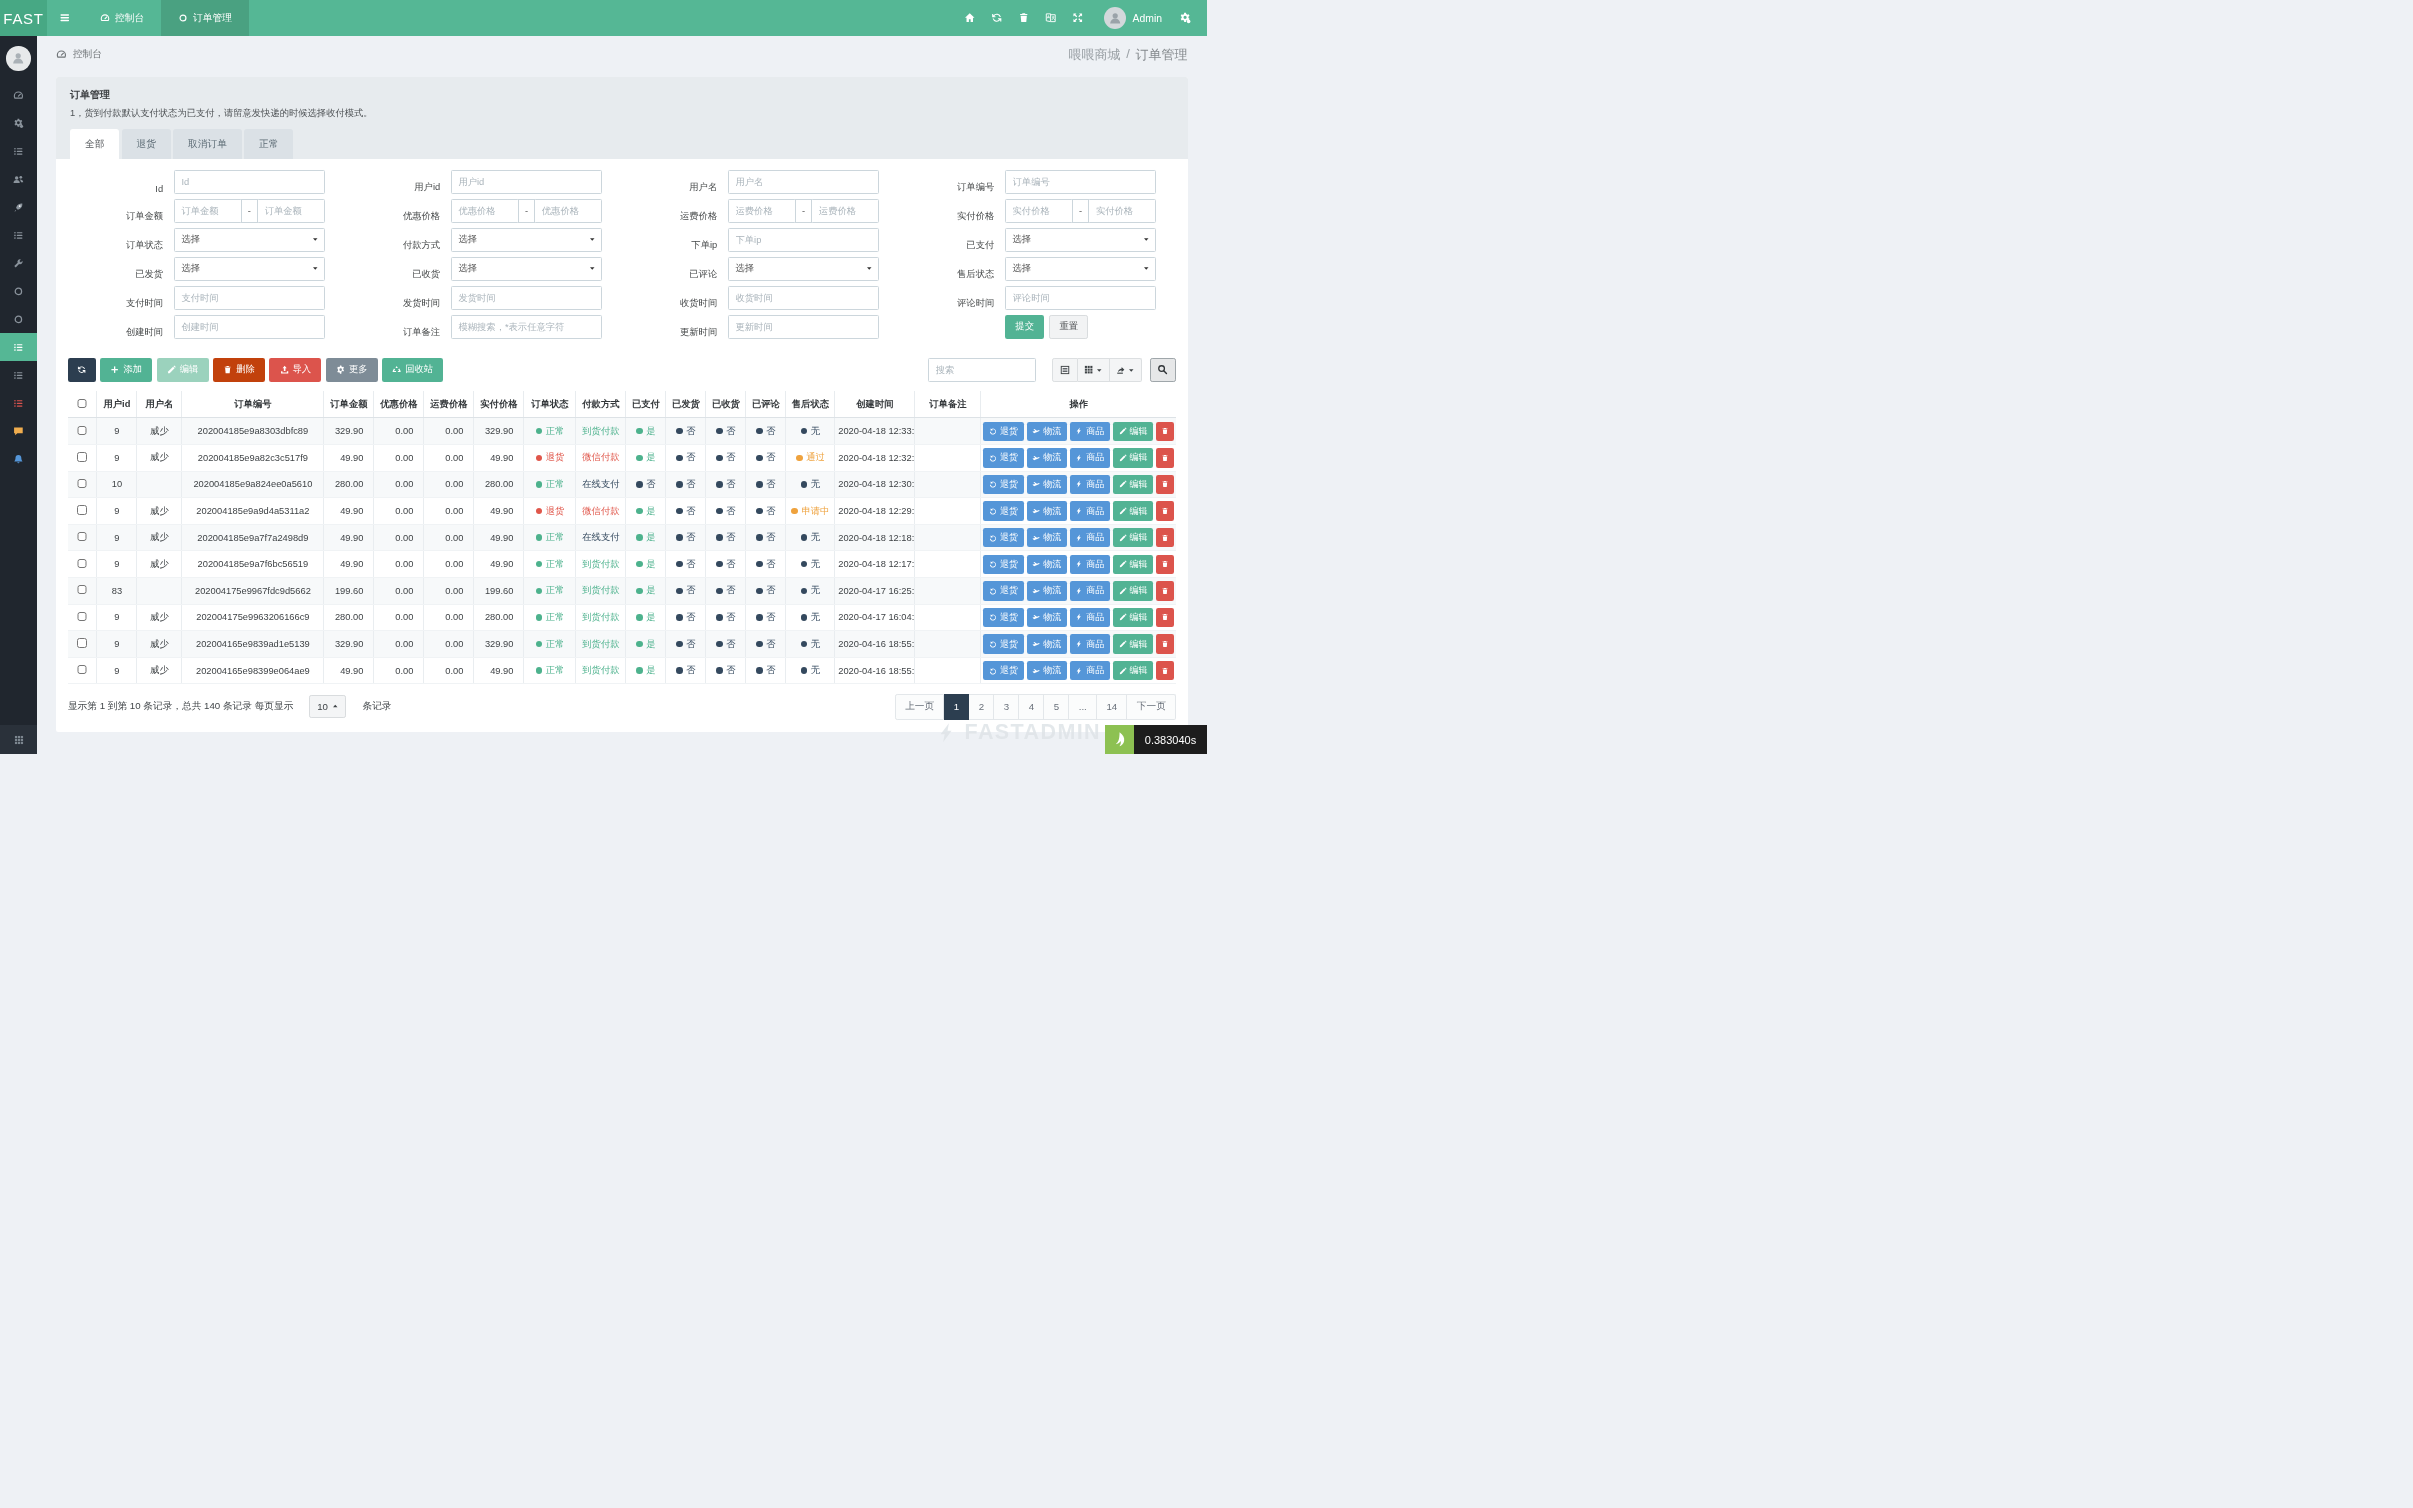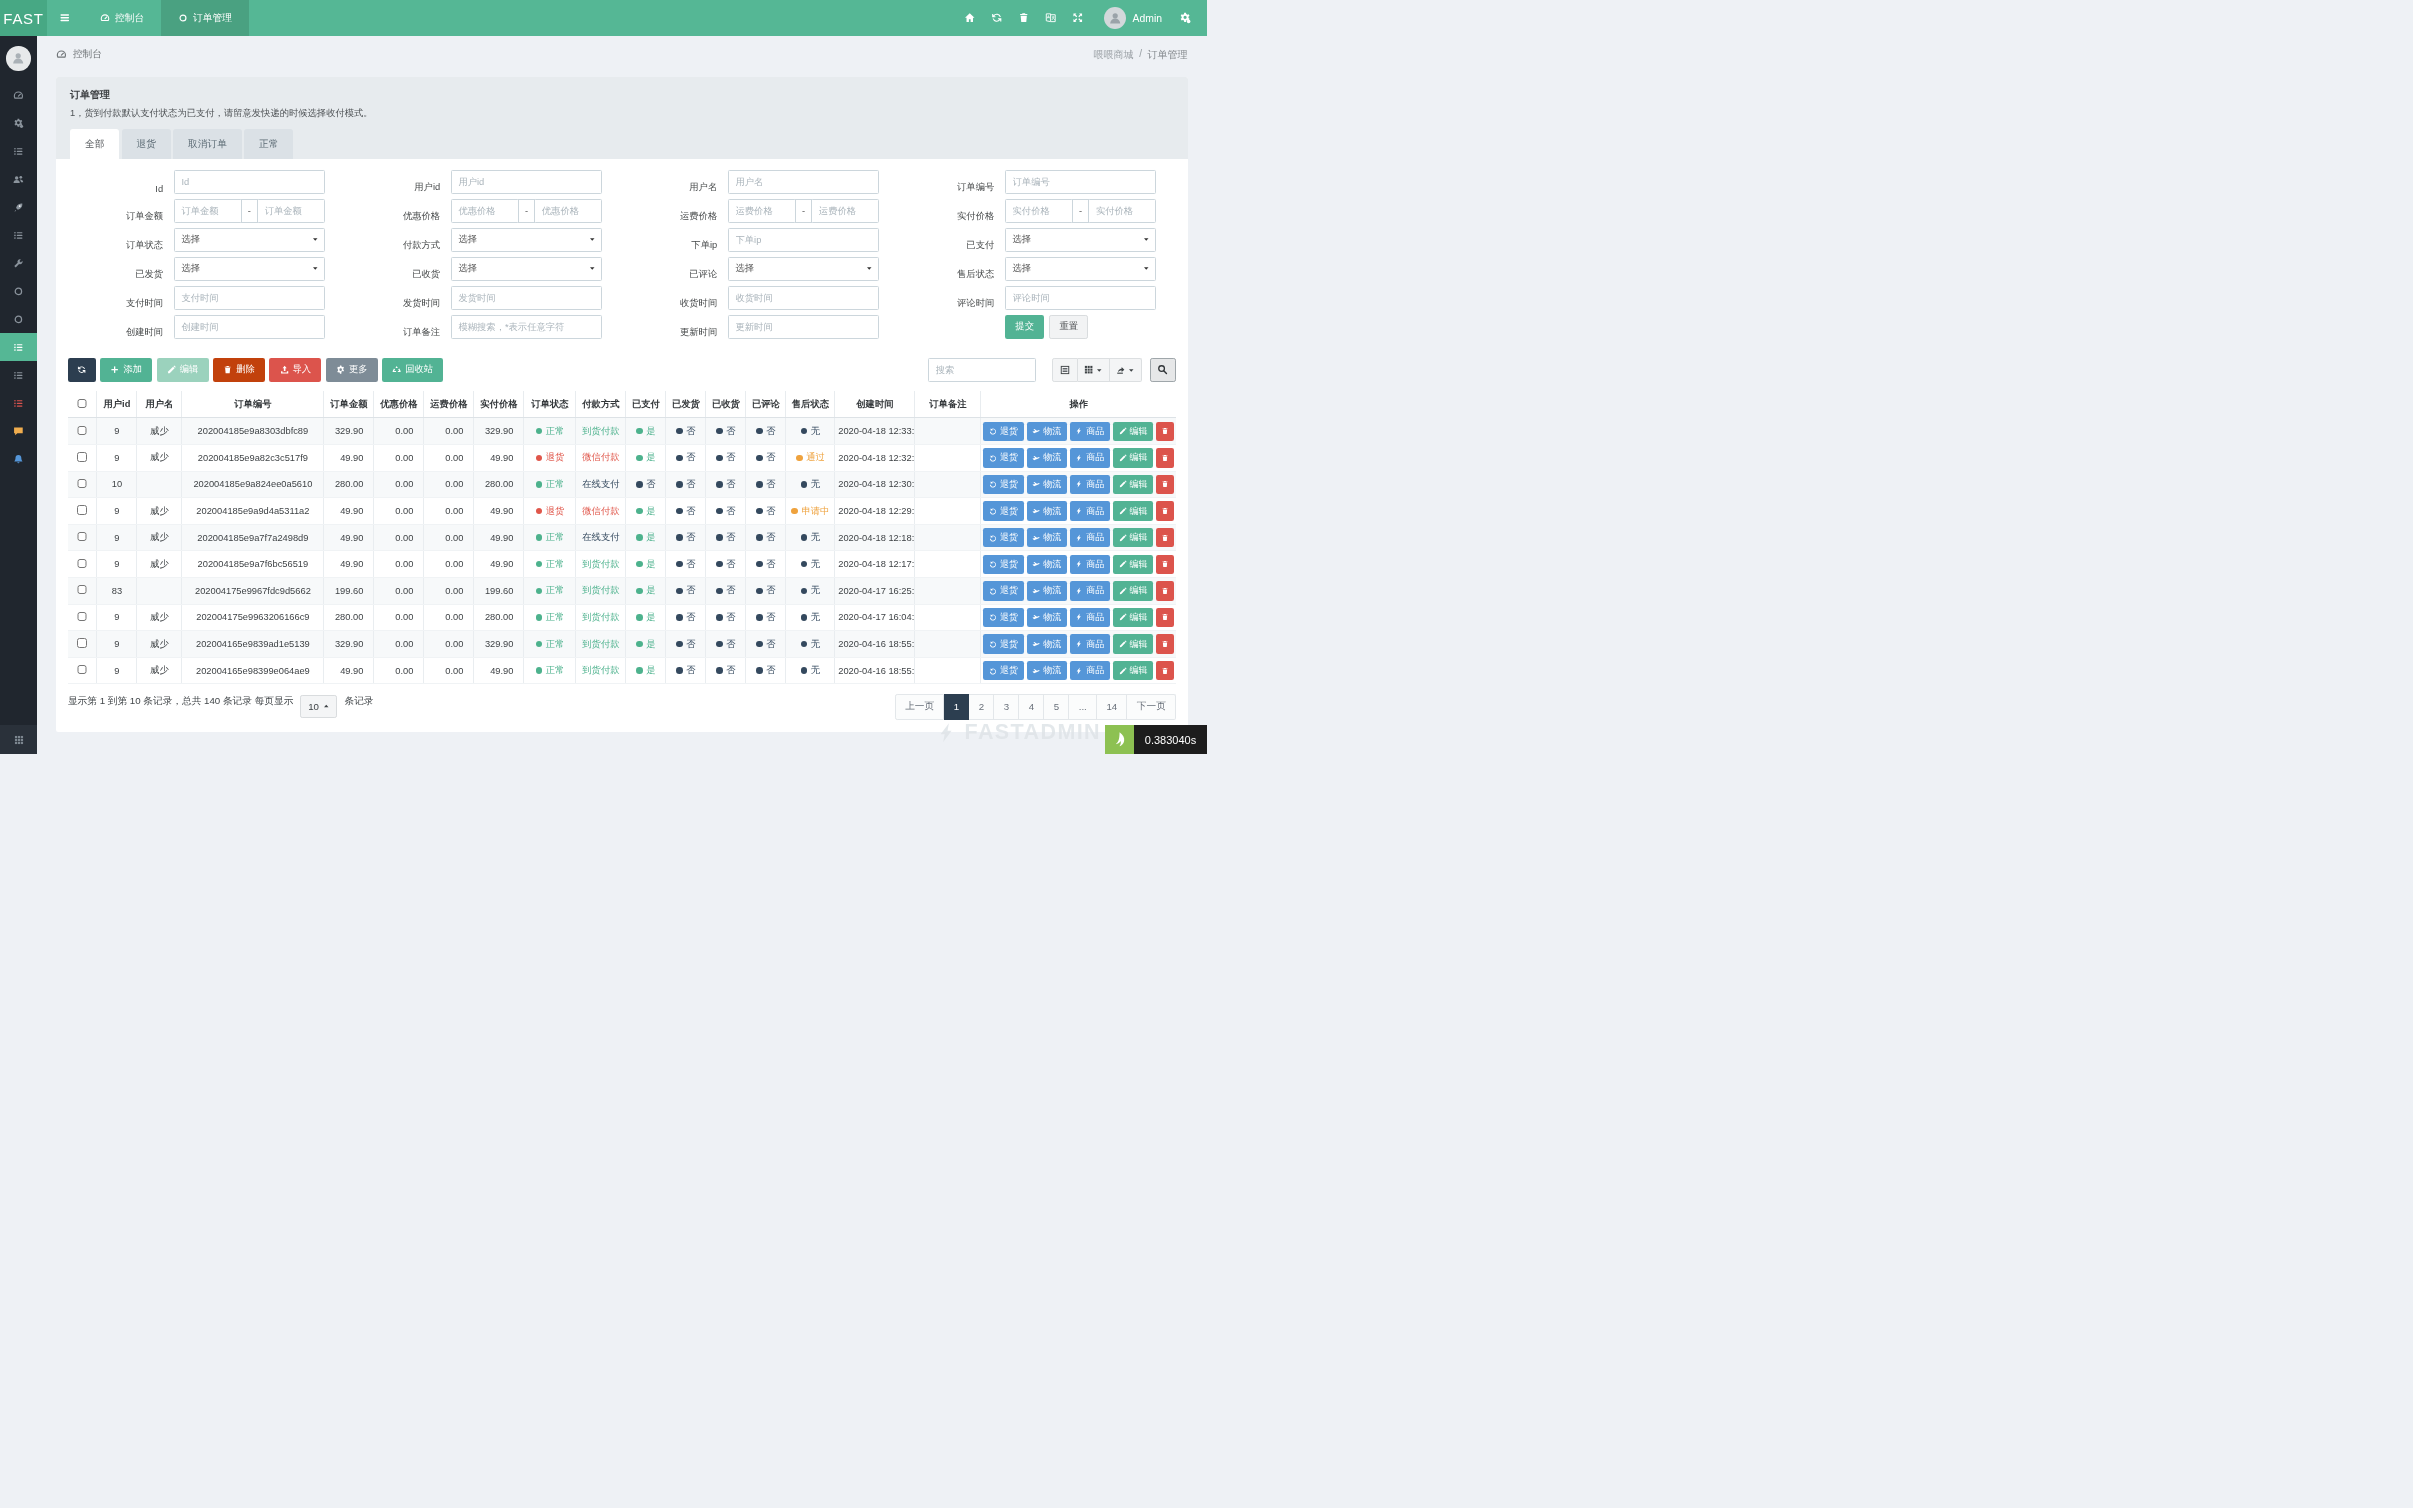--- a/index.html
+++ b/index.html
@@ -31,21 +31,21 @@
   .side-avatar { height:45px; display:flex; align-items:center; justify-content:center; }
   .side-avatar .circ { width:24.4px; height:24.4px; border-radius:50%; background:#e7e9ea; color:#aab1b6; display:flex; align-items:center; justify-content:center; }
   .side-item { height:28px; display:flex; align-items:center; justify-content:center; color:#8a939c; cursor:pointer; }
   .side-item.active { background:#55b795; color:#fff; }
   .side-bottom { margin-top:auto; height:29px; background:#2a313a; display:flex; align-items:center; justify-content:center; color:#7c868f; cursor:pointer; }
 
   
   .main { position:absolute; left:37px; right:0; top:36px; bottom:0; }
   .breadcrumb-bar { height:37px; display:flex; align-items:center; padding:0 19.4px; color:#76797c; }
   .crumb-left { display:flex; align-items:center; gap:5.7px; font-size:9.7px; color:#6f7477; }
-  .crumb-right { margin-left:auto; font-size:10px; color:#9aa0a5; display:flex; gap:5.7px; }
+  .crumb-right { margin-left:auto; font-size:13px; color:#9aa0a5; display:flex; gap:5.7px; }
   .crumb-right .cur { color:#84898d; }
 
   .panel { margin:4.3px 19.4px 0 19.4px; background:#fff; border-radius:2.2px; }
   .panel-heading { background:#e7ebee; border-radius:2.2px 2.2px 0 0; padding:10.8px 13.6px 0 13.6px; }
   .panel-title { font-size:10px; font-weight:bold; color:#3c3f42; }
   .panel-note { margin-top:5px; font-size:9.3px; color:#4e5255; }
   .panel-tabs { margin-top:9.3px; display:flex; gap:2.2px; }
   .ptab { padding:0 15px; height:29.5px; display:flex; align-items:center; background:#dbe1e6; color:#5c6b75; border-radius:2.9px 2.9px 0 0; font-size:9.7px; cursor:pointer; }
   .ptab.active { background:#fff; color:#55595c; }
   .panel-body { padding:10.8px 11.5px 12.2px 11.5px; }
@@ -97,21 +97,21 @@
   .dot { display:inline-block; width:6.5px; height:6.5px; border-radius:50%; margin-right:3.6px; vertical-align:-0.7px; }
   .ops { display:flex; gap:2.9px; justify-content:center; align-items:center; }
   .op-btn { display:inline-flex; align-items:center; gap:2.9px; height:19.4px; padding:0 5.7px; border-radius:2.2px; color:#fff; font-size:9px; cursor:pointer; border:none; font-family:inherit; }
   .op-info { background:#5596d8; }
   .op-success { background:#52b394; }
   .op-danger { background:#dc544c; padding:0 5px; }
   input[type=checkbox] { width:9.3px; height:9.3px; accent-color:#fff; cursor:pointer; }
 
   
   .pg-bar { display:flex; align-items:center; margin-top:9.3px; color:#42474a; font-size:9.7px; }
-  .pg-info { display:flex; gap:7px; }
+  .pg-info { display:flex; align-items:center; gap:16px; }
   .pp-select { height:23px; min-width:37px; background:#f4f5f6; border:0.7px solid #d9dcde; border-radius:2.2px; display:flex; align-items:center; justify-content:center; gap:4.3px; padding:0 5.7px; color:#3f4447; cursor:pointer; }
   .pg-pages { margin-left:auto; display:flex; }
   .pg-item { min-width:24.4px; height:26px; padding:0 9.3px; display:flex; align-items:center; justify-content:center; background:#fbfcfc; border:0.7px solid #e3e7ea; border-left-width:0; color:#69707a; font-size:9.7px; cursor:pointer; }
   .pg-item:first-child { border-left-width:0.7px; border-radius:2.2px 0 0 2.2px; }
   .pg-item:last-child { border-radius:0 2.2px 2.2px 0; }
   .pg-item.active { background:#2c3e50; border-color:#2c3e50; color:#fff; }
 
   
   .watermark { position:absolute; right:106px; bottom:8.6px; display:flex; align-items:center; gap:7.2px; color:#dfe4e8; font-size:21.5px; font-weight:bold; letter-spacing:1.4px; opacity:.85; }
   .trace-badge { position:absolute; right:0; bottom:0; display:flex; z-index:30; }

